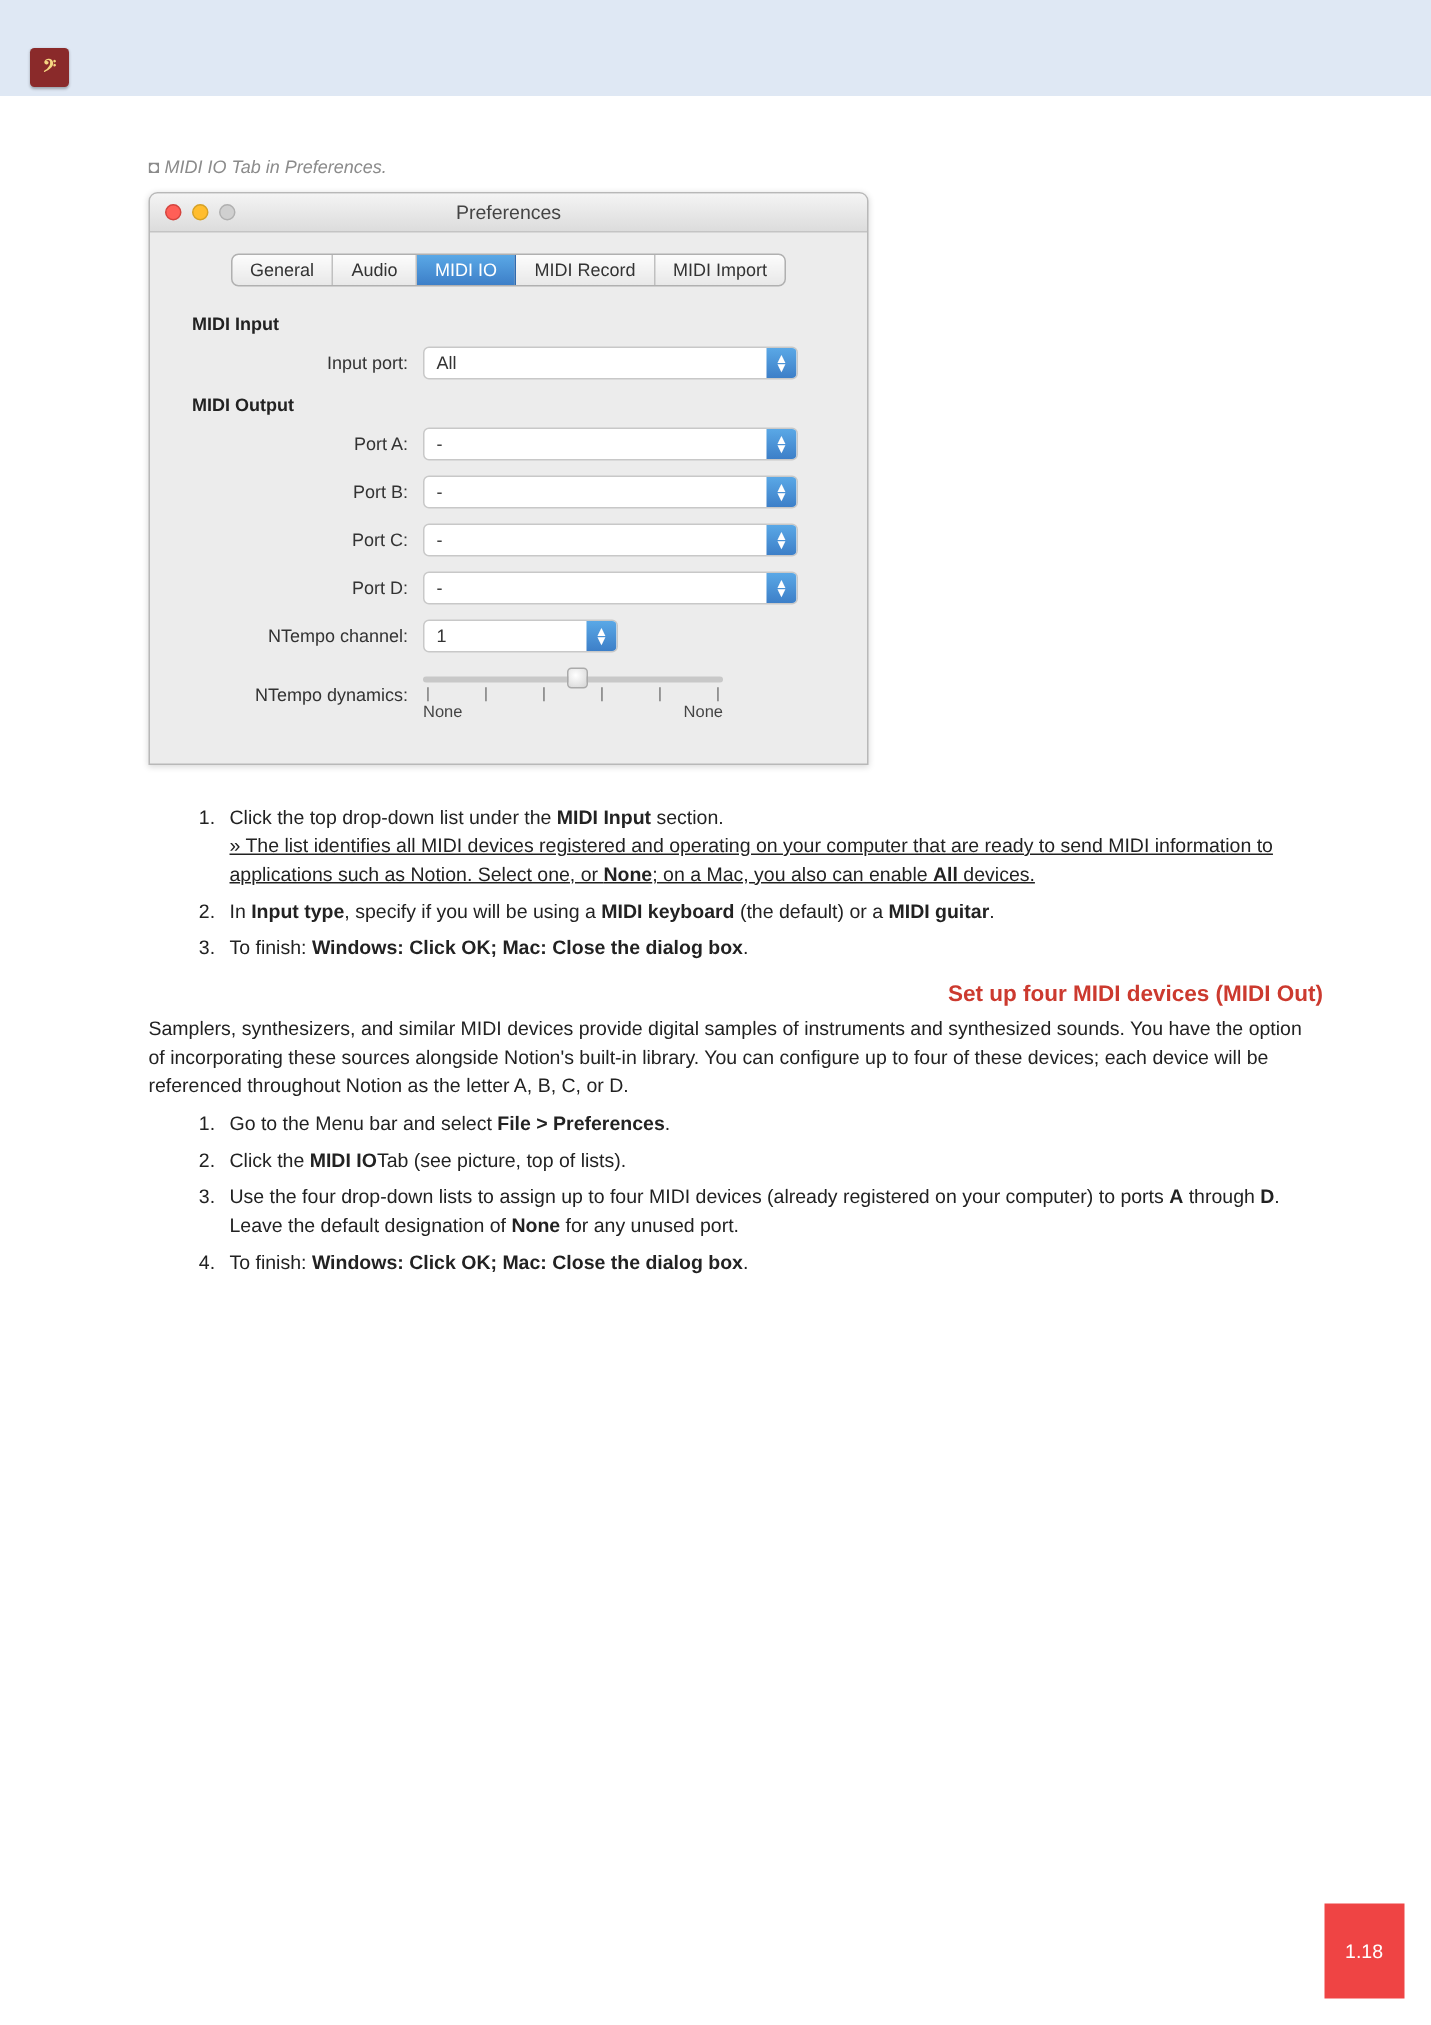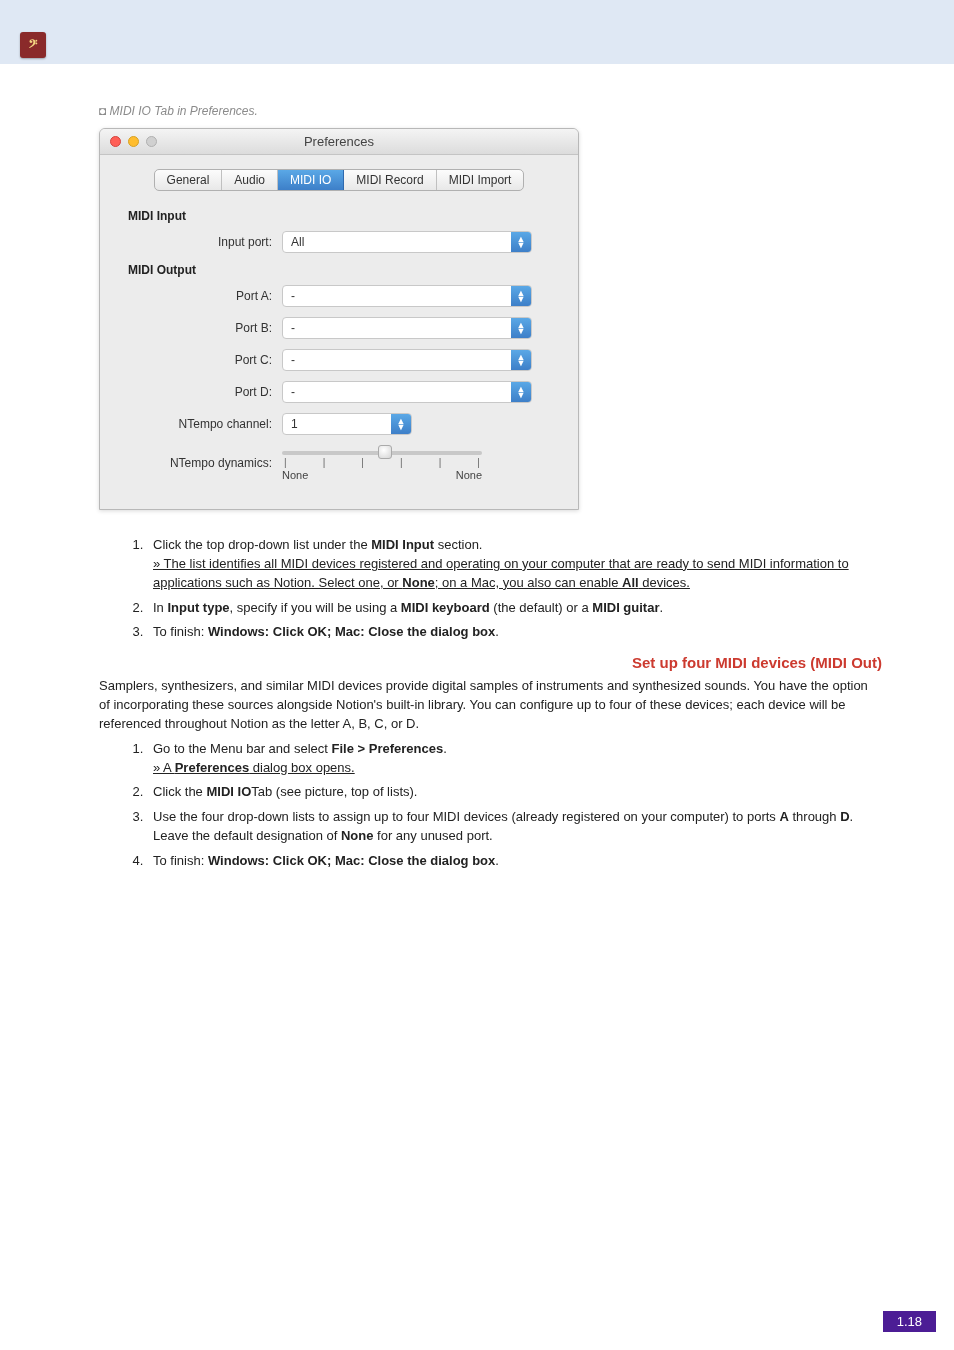--- a/index.html
+++ b/index.html
@@ -183,24 +183,24 @@
   }
   p.body {
     margin: 0 0 6px 0;
     line-height: 1.45;
   }
   b { font-weight: bold; }
   .page-num {
     position: fixed;
     bottom: 18px;
     right: 18px;
-    background: #4c1d95;
+    background: #ef4444;
     color: #fff;
     font-size: 13px;
-    padding: 3px 14px;
+    padding: 24px 14px;
   }
 </style>
 </head>
 <body>
 
 <div class="header-band">
   <div class="logo">
       <span>𝄢</span>
     </div>
 </div>
@@ -307,21 +307,20 @@
       <span>To finish: </span><b>Windows: Click OK; Mac: Close the dialog box</b><span>.</span>
     </li>
   </ol>
 
   <h3 class="red">Set up four MIDI devices (MIDI Out)</h3>
   <p class="body">Samplers, synthesizers, and similar MIDI devices provide digital samples of instruments and synthesized sounds. You have the option of incorporating these sources alongside Notion's built-in library. You can configure up to four of these devices; each device will be referenced throughout Notion as the letter A, B, C, or D.</p>
 
   <ol class="steps">
     <li>
       <span>Go to the Menu bar and select </span><b>File &gt; Preferences</b><span>.</span>
-      <div class="indent"><span>» A </span><b>Preferences</b><span> dialog box opens.</span></div>
     </li>
     <li>
       <span>Click the </span><b>MIDI IO</b><span>Tab (see picture, top of lists).</span>
     </li>
     <li>
       <span>Use the four drop-down lists to assign up to four MIDI devices (already registered on your computer) to ports </span><b>A</b><span> through </span><b>D</b><span>. Leave the default designation of </span><b>None</b><span> for any unused port.</span>
     </li>
     <li>
       <span>To finish: </span><b>Windows: Click OK; Mac: Close the dialog box</b><span>.</span>
     </li>

